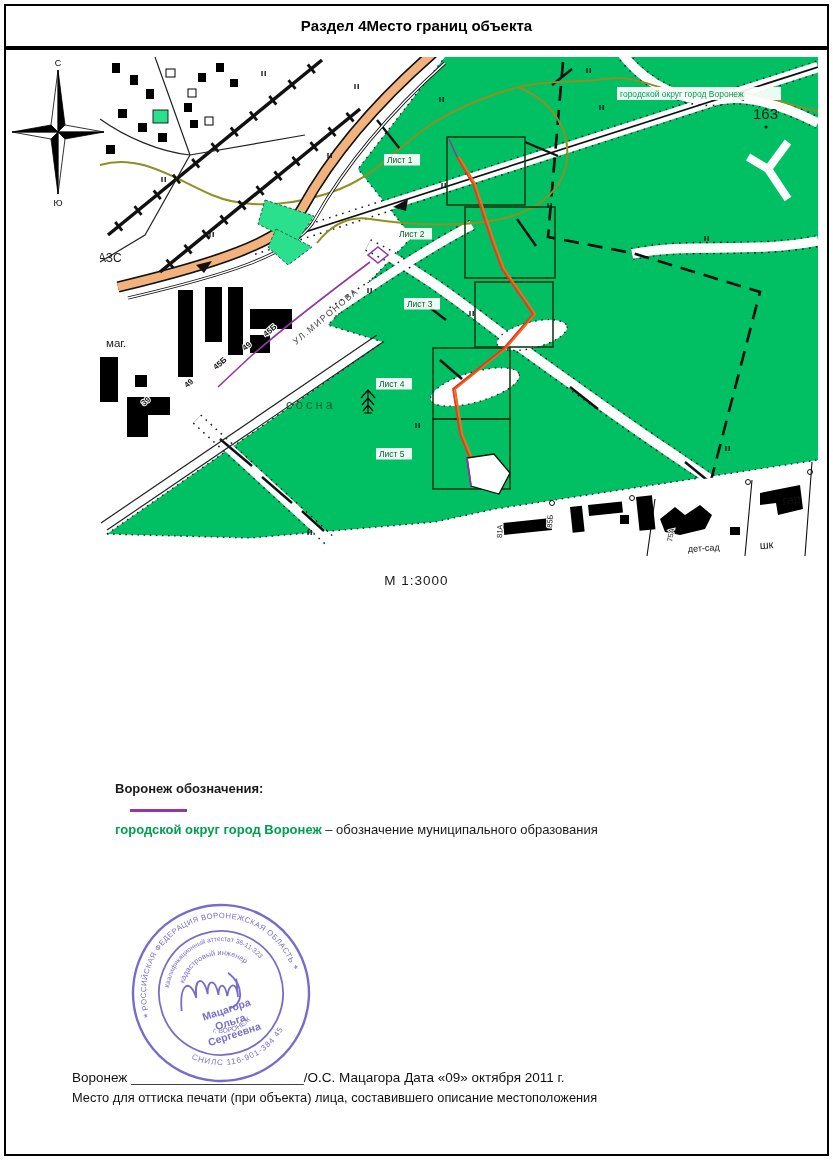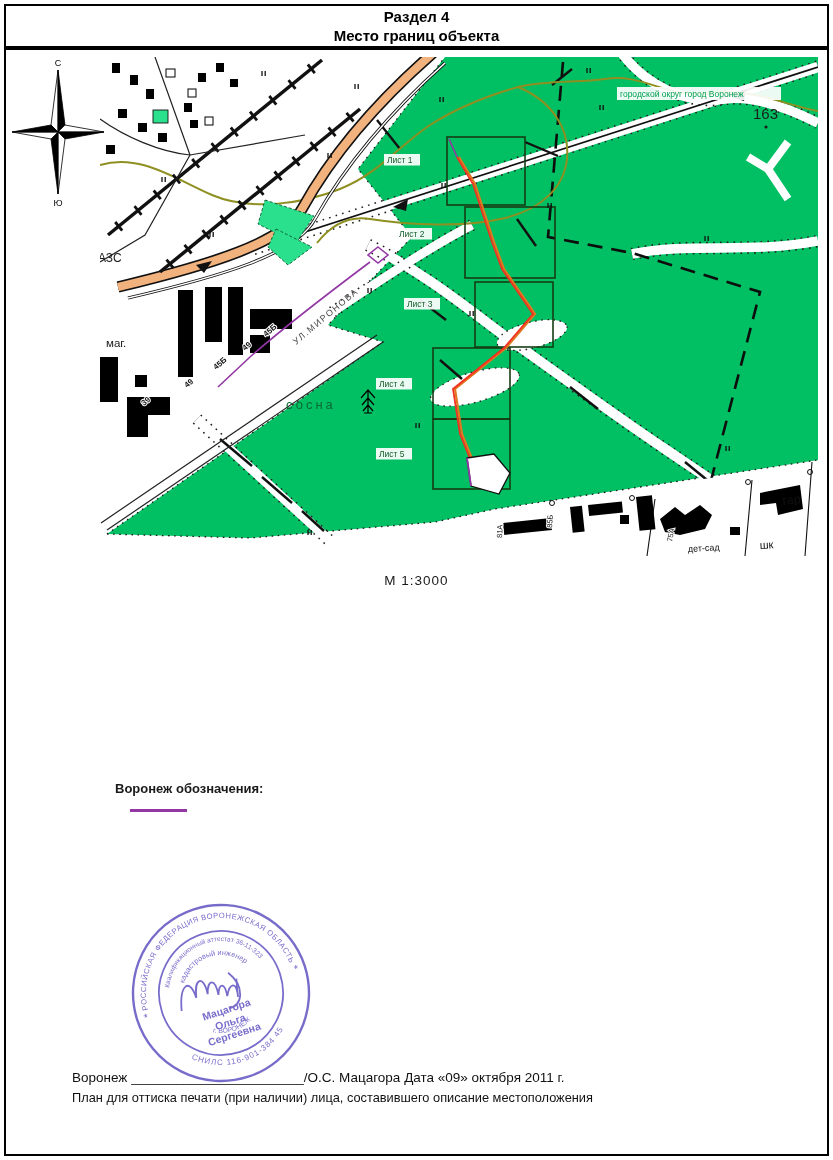--- a/index.html
+++ b/index.html
@@ -1,21 +1,21 @@
 <!DOCTYPE html>
 <html><head>
 <meta charset="utf-8">
 <style>
   html,body{margin:0;padding:0;background:#888;}
   .page{position:relative;width:833px;height:1160px;background:#fff;margin:0 auto;
         font-family:"Liberation Sans", sans-serif;overflow:hidden;}
   .abs{position:absolute;}
   .frame{left:4px;top:4px;right:4px;bottom:4px;border:2px solid #000;}
   .header{left:6px;top:6px;right:6px;height:40px;border-bottom:4px solid #000;
-          display:flex;flex-direction:column;justify-content:center;align-items:center;}
+          display:flex;flex-direction:row;justify-content:center;align-items:center;}
   .header div{font-size:15px;font-weight:bold;color:#000;line-height:1.3;}
   .scale{left:0;right:0;top:573px;text-align:center;font-size:13.5px;color:#1a1a1a;letter-spacing:1px;}
   .legend{left:115px;top:781px;font-size:13px;color:#1a1a1a;line-height:1.3;}
   .legend .lg-title{font-weight:bold;margin-bottom:4px;}
   .lg-row{margin-top:3px;white-space:nowrap;}
   .sw{display:inline-block;vertical-align:middle;height:0;}
   .sw-red{width:52px;border-top:3px solid #e31e18;margin:0 38px 0 10px;}
   .sw-purple{width:57px;border-top:3px solid #9237a4;margin:0 34px 0 15px;}
   .lg-green{color:#00A050;font-weight:bold;}
   .footer{left:72px;top:1068px;font-size:13.5px;color:#111;line-height:1.5;}
@@ -252,25 +252,29 @@
     </g>
   </svg>
 
   <div class="abs scale">М 1:3000</div>
 
   <div class="abs legend">
     <div class="lg-title">Воронеж обозначения:</div>
     <div class="lg-row">
       <span class="sw sw-purple"></span>
     </div>
+    <div class="lg-row">
+      <span class="lg-green">городской округ город Воронеж</span>
+      <span> </span><span>– обозначение муниципального образования</span>
+    </div>
   </div>
 
   <div class="abs footer">
     <div><span>Воронеж</span>&nbsp;<span>_______________________</span><span>/О.С. Мацагора Дата «09» октября 2011 г.</span></div>
-    <div class="note">План для оттиска печати (при наличии) лица, составившего описание местоположения</div>
+    <div class="note">Место для оттиска печати (при объекта) лица, составившего описание местоположения</div>
   </div>
 
   <svg class="abs stampWrap" viewBox="0 0 212 212">
     <g transform="rotate(-18 105 103)" fill="none" stroke="#6A5DC6">
       <circle cx="105" cy="103" r="88" stroke-width="2.4"></circle>
       <circle cx="105" cy="103" r="62" stroke-width="1.8"></circle>
       <defs>
         <path id="arcOuterTop" d="M30,103 A75,75 0 1 1 180,103"></path>
         <path id="arcOuterBot" d="M33,103 A72,72 0 1 0 177,103"></path>
         <path id="arcInnerTop" d="M53,103 A52,52 0 1 1 157,103"></path>

